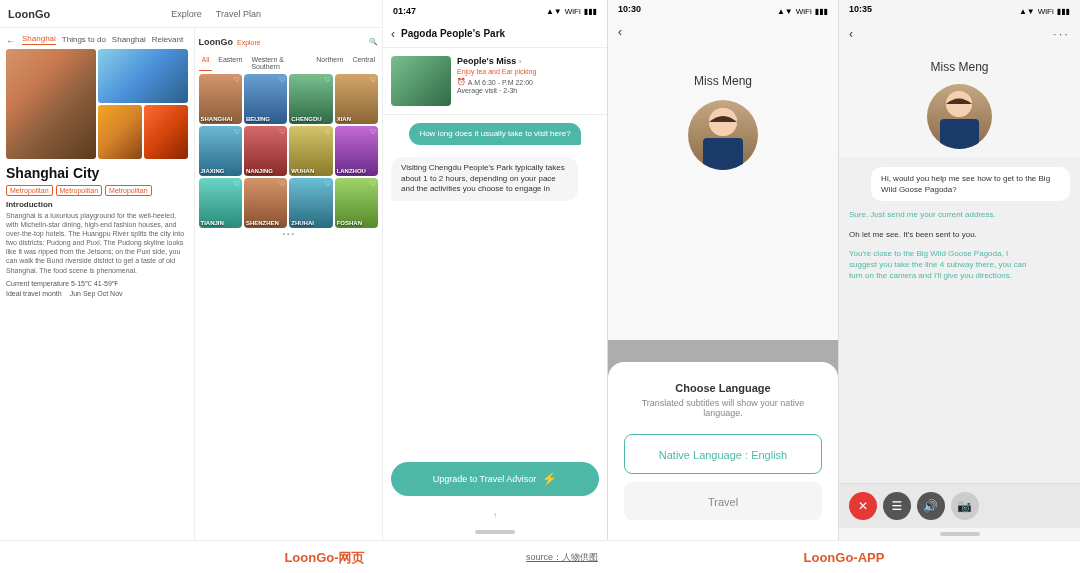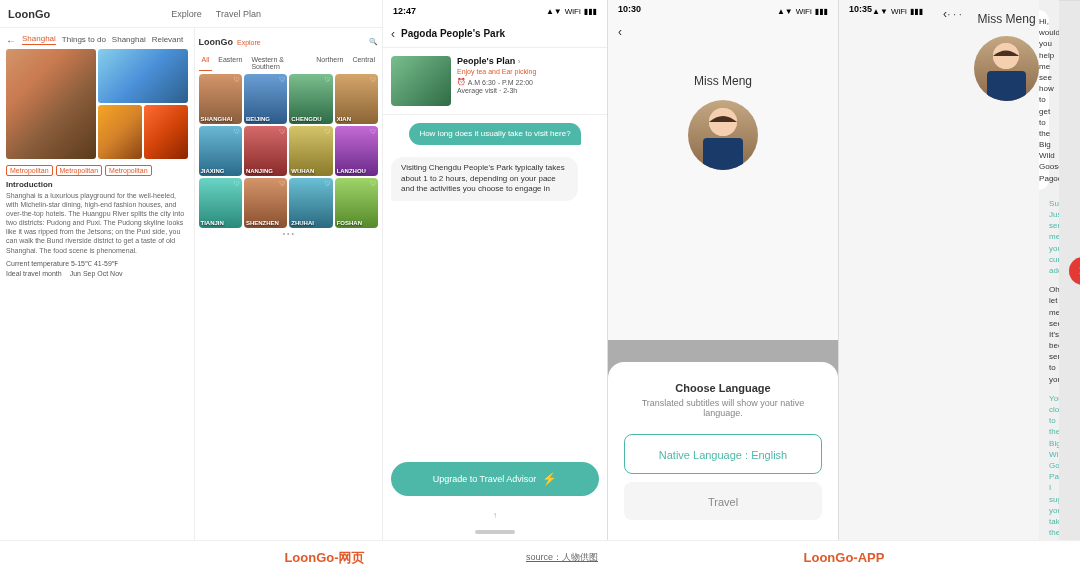--- a/index.html
+++ b/index.html
@@ -480,21 +480,21 @@
     .lang-cancel-text {
       font-size: 11px;
       color: #888;
     }
 
     
     .ai-chat-section {
       width: 241px;
       height: 540px;
       display: flex;
-      flex-direction: row;
+      flex-direction: column;
       background: #f5f5f5;
     }
 
     .ai-phone-top {
       background: #f5f5f5;
       padding: 4px 10px 2px;
       display: flex;
       justify-content: space-between;
       height: 20px;
     }
@@ -647,20 +647,21 @@
 
         <div class="city-hero-grid">
           <div class="hero-img-main"></div>
           <div class="hero-img-top"></div>
           <div style="display:grid;grid-template-columns:1fr 1fr;gap:2px;">
             <div class="hero-img-bottom-left"></div>
             <div class="hero-img-bottom-right"></div>
           </div>
         </div>
 
+        <div class="city-name">Shanghai City</div>
 
         <div class="city-tags">
           <span class="city-tag">Metropolitan</span>
           <span class="city-tag">Metropolitan</span>
           <span class="city-tag">Metropolitan</span>
         </div>
 
         <div class="section-title">Introduction</div>
         <div class="city-desc">Shanghai is a luxurious playground for the well-heeled, with Michelin-star dining, high-end fashion houses, and over-the-top hotels. The Huangpu River splits the city into two districts: Pudong and Puxi. The Pudong skyline looks like it was ripped from the Jetsons; on the Puxi side, you can walk the Bund riverside district to get a taste of old Shanghai. The food scene is phenomenal.</div>
 
@@ -739,38 +740,38 @@
           </div>
         </div>
 
         <div class="more-cities">• • •</div>
       </div>
     </div>
   </div>
 
   <div class="chat-section">
     <div class="phone-status-bar">
-      <span class="status-time">12:47</span>
+      <span class="status-time">01:47</span>
       <div class="status-icons">
         <span>▲▼</span>
         <span>WiFi</span>
         <span>▮▮▮</span>
       </div>
     </div>
 
     <div class="chat-nav">
       <span class="back-arrow">‹</span>
       <span class="chat-title">Pagoda People's Park</span>
     </div>
 
     <div class="place-card">
       <div class="place-img"></div>
       <div class="place-info">
         <div class="place-name">
-          <span>People's Plan</span>
+          <span>People's Miss</span>
           <span style="font-size:8px;color:#aaa;"> ›</span>
         </div>
         <div class="place-tagline">Enjoy tea and Ear picking</div>
         <div class="place-meta">
           <span>⏰</span>
           <span>A.M 6:30 - P.M 22:00</span>
         </div>
         <div class="place-meta">
           <span>Average visit · 2-3h</span>
         </div>

